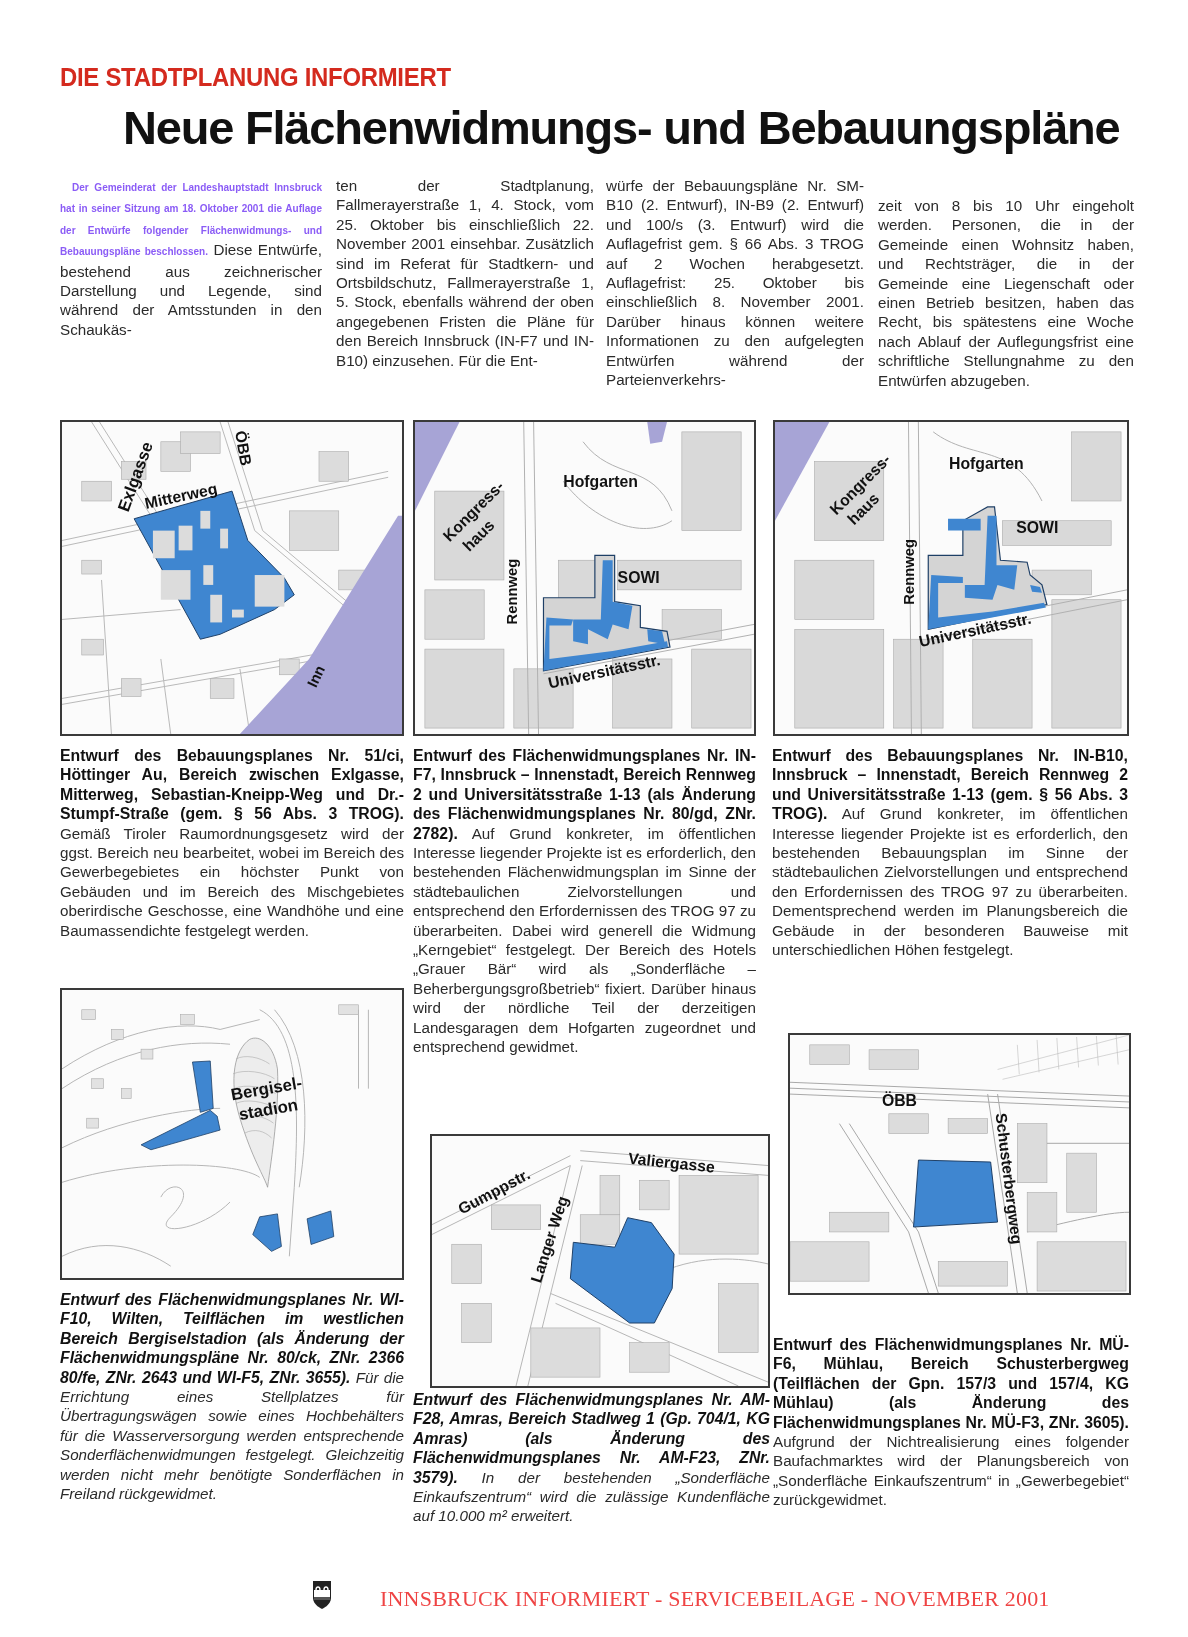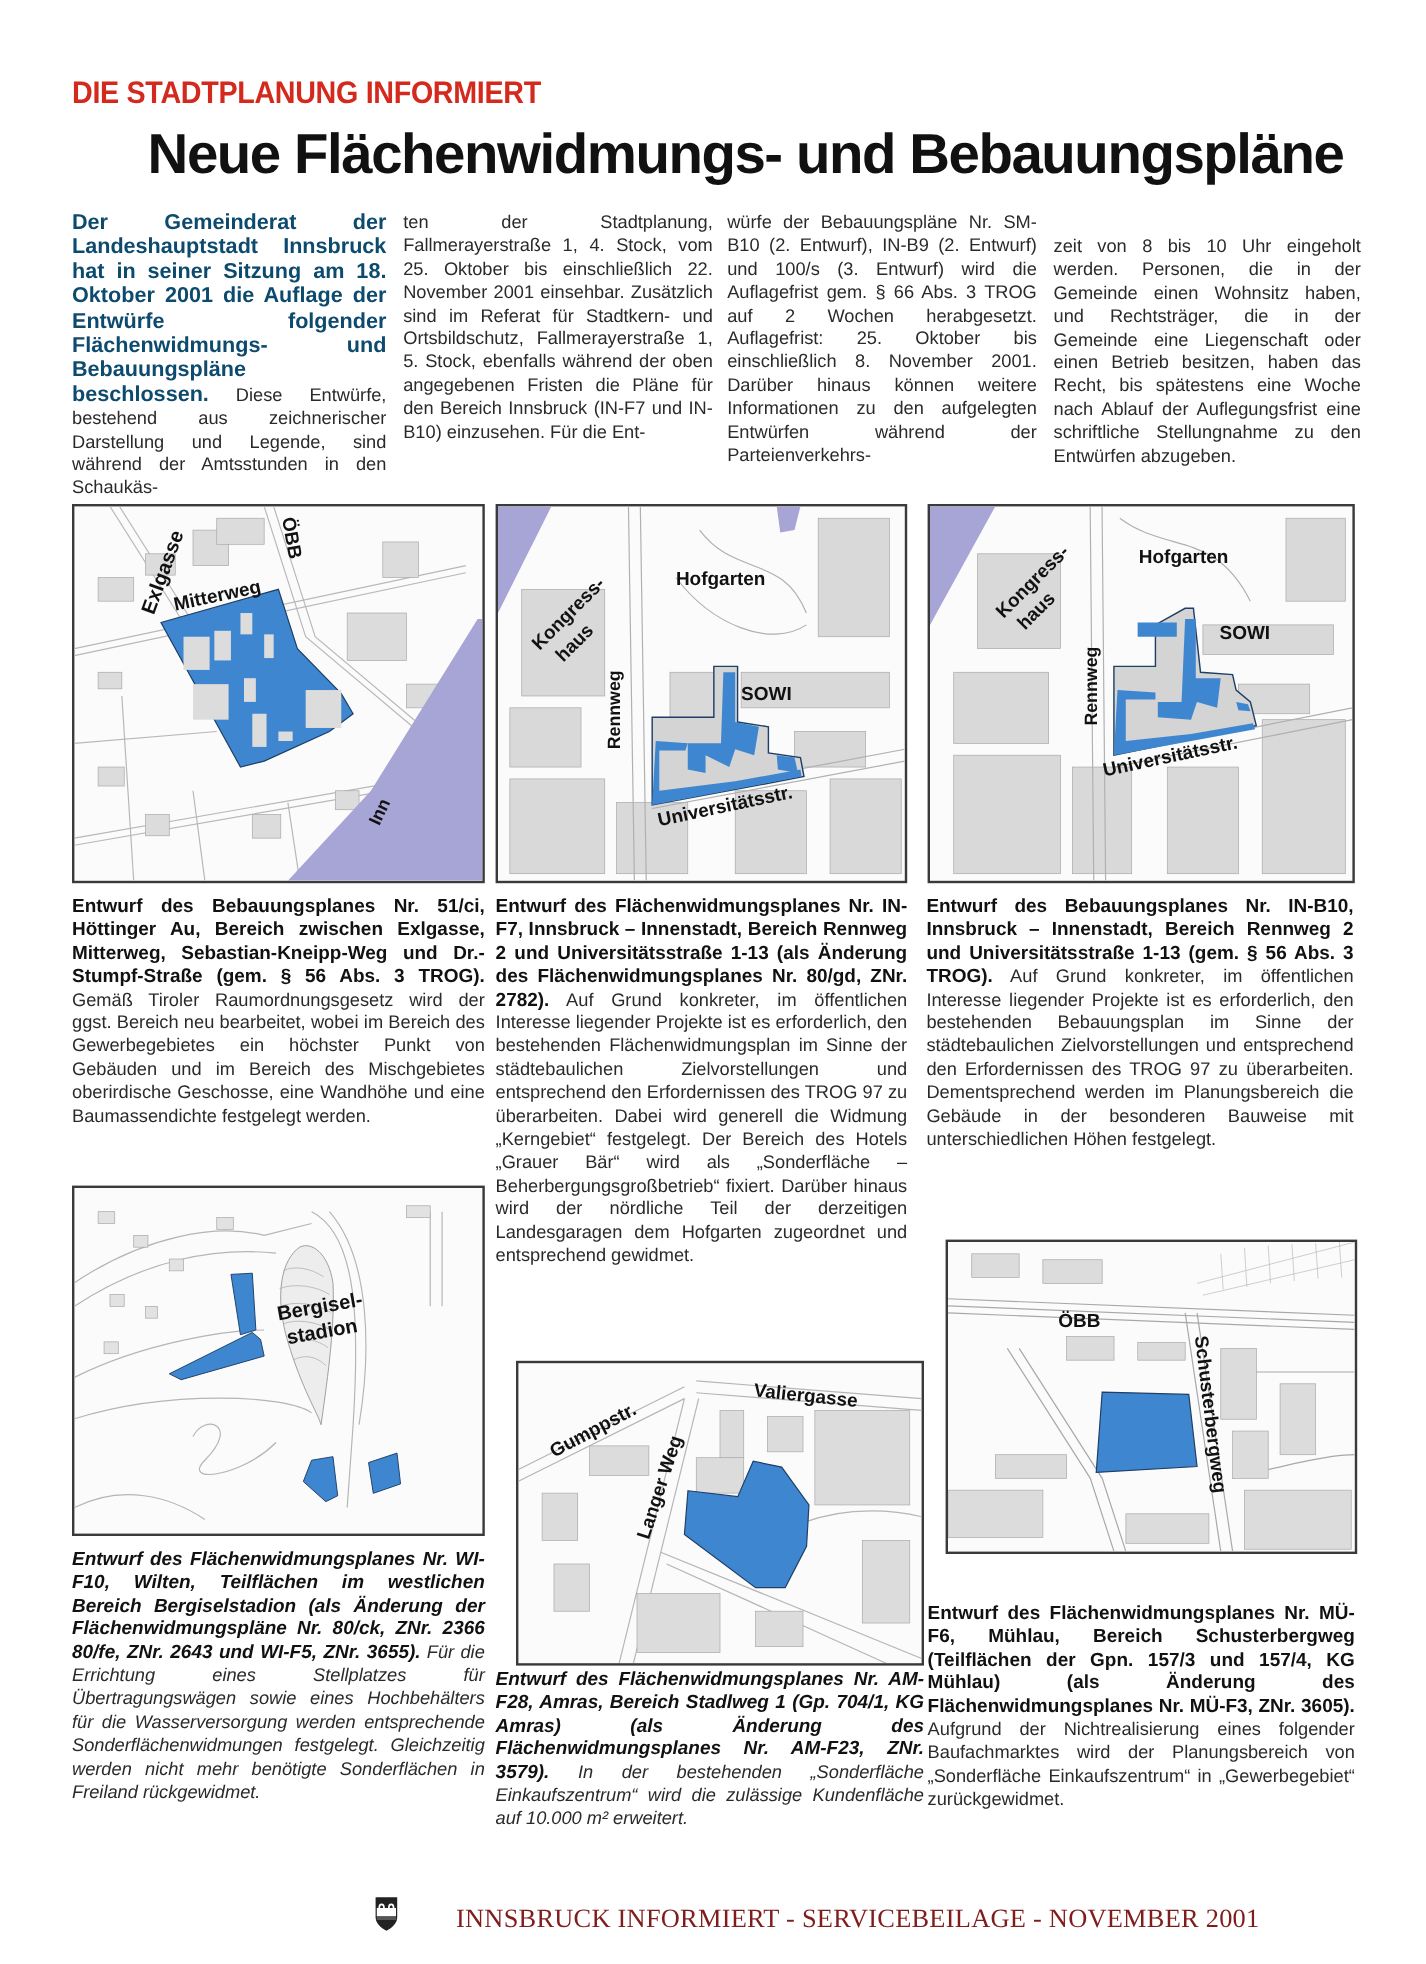--- a/index.html
+++ b/index.html
@@ -3,32 +3,32 @@
 <meta charset="utf-8">
 <style>
   * { box-sizing: border-box; margin: 0; padding: 0; }
   html, body { width: 1188px; height: 1637px; background: #ffffff; overflow: hidden; }
   body { position: relative; font-family: "Liberation Sans", sans-serif; color: #1a1a1a; }
 
   .kicker { position: absolute; left: 60px; top: 62px; font-family: "Liberation Sans", sans-serif; font-weight: bold; font-size: 26px; color: #d42a1e; letter-spacing: -0.3px; transform: scaleX(0.92); transform-origin: left; }
   .headline { position: absolute; left: 98px; top: 100px; font-family: "Liberation Sans", sans-serif; font-weight: bold; font-size: 47px; color: #111; letter-spacing: -1.2px; margin-left: 25px; }
 
   .col { position: absolute; font-size: 15.2px; line-height: 19.4px; text-align: justify; hyphens: manual; color: #2a2a2a; }
-  .lead { font-weight: bold; color: #0c4a6e; font-size: 18px; }
+  .lead { font-weight: bold; color: #8b5cf6; font-size: 10px; margin-left: 12px; }
 
   .map { position: absolute; border: 2px solid #3a3a3a; background: #fbfbfb; overflow: hidden; }
   .map svg { width: 100%; height: 100%; display: block; }
   .lbl { font-family: "Liberation Sans", sans-serif; font-weight: bold; fill: #111; }
 
   .caption { position: absolute; font-size: 15.2px; line-height: 19.4px; text-align: justify; color: #2a2a2a; }
   .caption .cb { font-weight: bold; color: #111; font-size: 15.8px; }
 
   .footer-left { position: absolute; left: 62px; top: 1640px; font-family: "Liberation Serif", serif; font-size: 16px; color: #ef4444; }
   .footer-logo { position: absolute; left: 312px; top: 1580px; width: 20px; height: 30px; }
-  .footer-text { position: absolute; left: 380px; top: 1586px; font-family: "Liberation Serif", serif; font-size: 22px; color: #7f1d1d; letter-spacing: 0.2px; }
+  .footer-text { position: absolute; left: 380px; top: 1586px; font-family: "Liberation Serif", serif; font-size: 22px; color: #ef4444; letter-spacing: 0.2px; }
 </style>
 </head>
 <body>
 
 <div class="kicker">DIE STADTPLANUNG INFORMIERT</div>
 <div class="headline">Neue Flächenwidmungs- und Bebauungspläne</div>
 
 <div class="col" style="left:60px;top:176px;width:262px;">
   <span class="lead">Der Gemeinderat der Landeshauptstadt Innsbruck hat in seiner Sitzung am 18. Oktober 2001 die Auflage der Entwürfe folgender Flächenwidmungs- und Bebauungspläne beschlossen.</span>
   <span>Diese Entwürfe, bestehend aus zeichnerischer Darstellung und Legende, sind während der Amtsstunden in den Schaukäs-</span>

